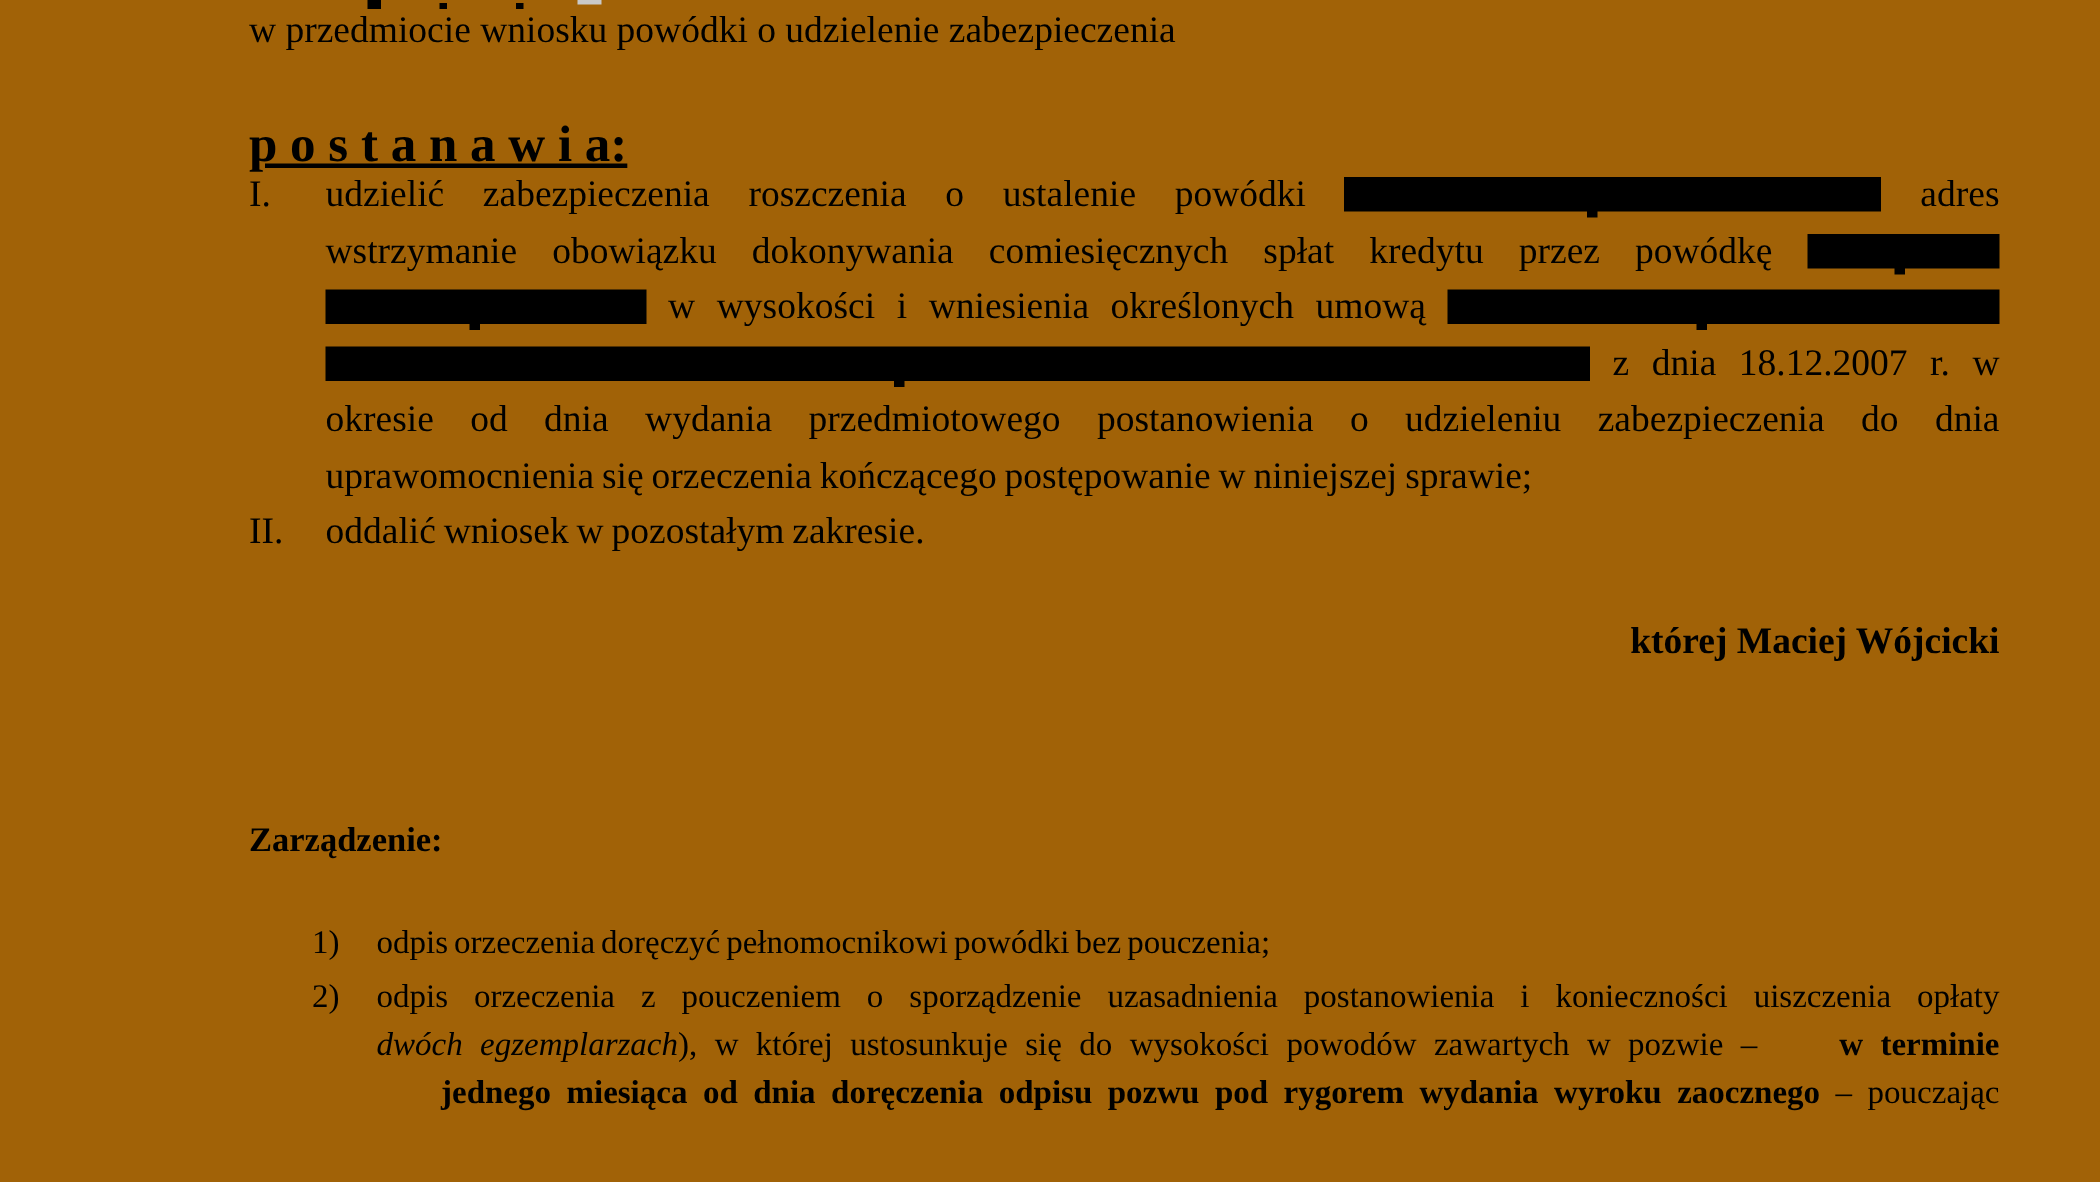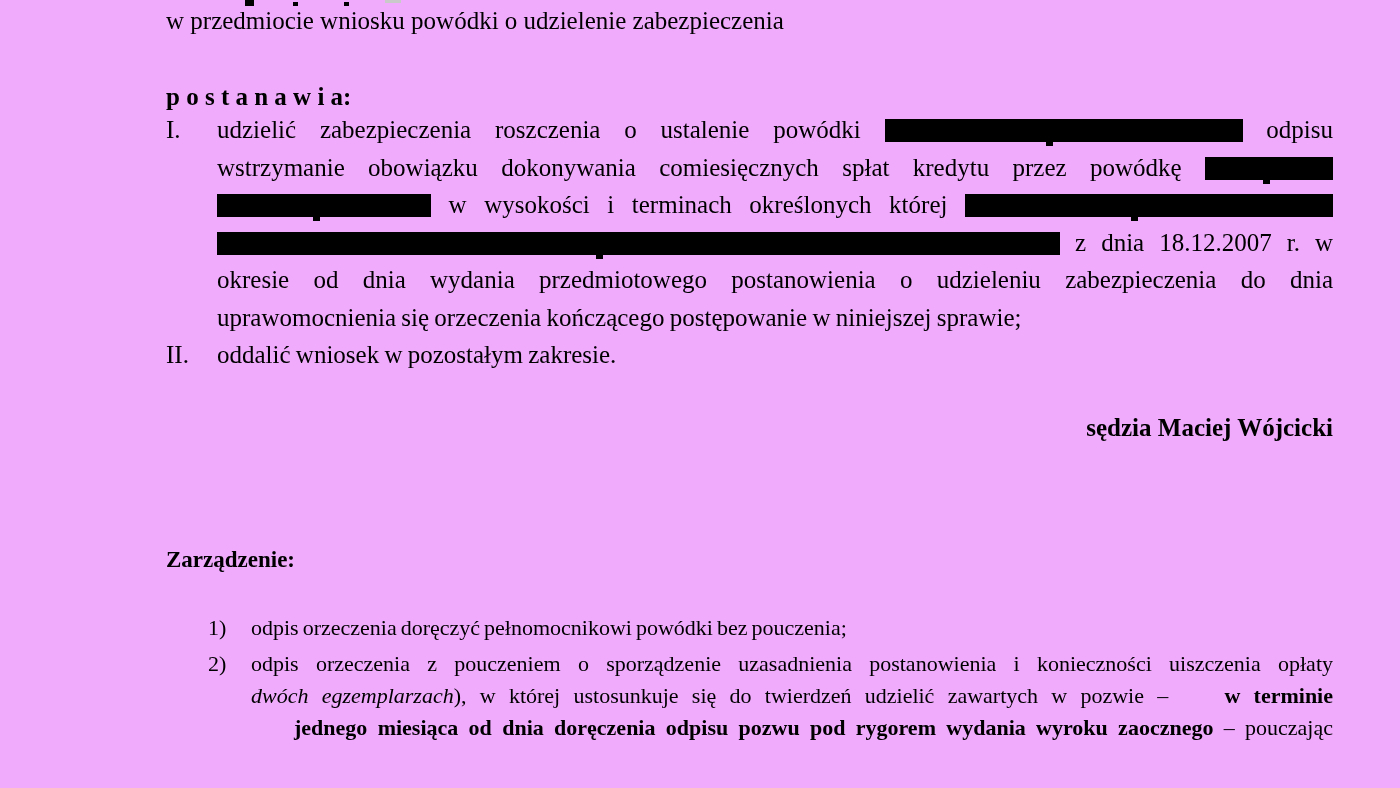--- a/index.html
+++ b/index.html
@@ -1,33 +1,33 @@
 <!DOCTYPE html>
 <html><head>
 <meta charset="utf-8">
 <style>
   html,body{margin:0;padding:0;}
   body{
     width:1400px;height:788px;overflow:hidden;
     background:#ffffff;color:#000;
     font-family:"Liberation Serif","DejaVu Serif",serif;
   }
-  .page{position:relative;width:1400px;height:788px;background:#f0abfc;}
+  .page{position:relative;width:1400px;height:788px;background:#a16207;}
 
   
   .remnant{position:absolute;background:#000;}
   .remnant.gray{background:#c9c9c9;}
 
   .intro{
     position:absolute;top:2px;left:166px;width:1167px;
     font-size:25px;line-height:37.5px;white-space:nowrap;
   }
   .ruling-heading{
     position:absolute;top:78px;left:166px;
-    font-size:25px;line-height:37.5px;font-weight:bold;white-space:nowrap;
+    font-size:34px;line-height:37.5px;font-weight:bold;white-space:nowrap;text-decoration:underline;
   }
   .ruling-list{
     position:absolute;top:111px;left:166px;width:1167px;
     font-size:25px;line-height:37.5px;word-spacing:-1px;
   }
   .ruling-list .list-item{position:relative;padding-left:51px;}
   .ruling-list .marker{position:absolute;left:0;top:0;}
 
   .signature{
     position:absolute;top:409px;left:166px;width:1167px;
@@ -72,43 +72,43 @@
     <span class="remnant gray" style="left:385px;top:0;width:16px;height:3px;"></span>
   </div>
 
   <div class="intro">w przedmiocie wniosku powódki o udzielenie zabezpieczenia</div>
 
   <div class="ruling-heading">p o s t a n a w i a:</div>
 
   <div class="ruling-list">
       <div class="list-item">
         <span class="marker">I.</span>
-        <div class="tl just"><span>udzielić zabezpieczenia roszczenia o ustalenie powódki </span><span class="redact" style="width: 358px;"></span><span> odpisu</span></div>
+        <div class="tl just"><span>udzielić zabezpieczenia roszczenia o ustalenie powódki </span><span class="redact" style="width: 358px;"></span><span> adres</span></div>
         <div class="tl just"><span>wstrzymanie obowiązku dokonywania comiesięcznych spłat kredytu przez powódkę </span><span class="redact" style="width: 128px;"></span></div>
-        <div class="tl just"><span class="redact" style="width: 214px;"></span><span> w wysokości i terminach określonych której </span><span class="redact" style="width: 368px;"></span></div>
+        <div class="tl just"><span class="redact" style="width: 214px;"></span><span> w wysokości i wniesienia określonych umową </span><span class="redact" style="width: 368px;"></span></div>
         <div class="tl just"><span class="redact" style="width: 843px;"></span><span> z dnia 18.12.2007 r. w</span></div>
         <div class="tl just"><span>okresie od dnia wydania przedmiotowego postanowienia o udzieleniu zabezpieczenia do dnia</span></div>
         <div class="tl"><span>uprawomocnienia się orzeczenia kończącego postępowanie w niniejszej sprawie;</span></div>
       </div>
       <div class="list-item">
         <span class="marker">II.</span>
         <div class="tl"><span>oddalić wniosek w pozostałym zakresie.</span></div>
       </div>
     </div>
 
-  <div class="signature">sędzia Maciej Wójcicki</div>
+  <div class="signature">której Maciej Wójcicki</div>
 
   <div class="directive-heading">Zarządzenie:</div>
 
   <div class="directive-list">
       <div class="list-item">
         <span class="marker">1)</span>
         <div class="tl"><span>odpis orzeczenia doręczyć pełnomocnikowi powódki bez pouczenia;</span></div>
       </div>
       <div class="list-item">
         <span class="marker">2)</span>
         <div class="tl just"><span>odpis orzeczenia z pouczeniem o sporządzenie uzasadnienia postanowienia i konieczności uiszczenia opłaty</span></div>
-        <div class="tl just"><span class="i">dwóch egzemplarzach</span><span>), w której ustosunkuje się do twierdzeń udzielić zawartych w pozwie – </span><span class="b">w terminie</span></div>
+        <div class="tl just"><span class="i">dwóch egzemplarzach</span><span>), w której ustosunkuje się do wysokości powodów zawartych w pozwie – </span><span class="b">w terminie</span></div>
         <div class="tl just"><span class="b">jednego miesiąca od dnia doręczenia odpisu pozwu pod rygorem wydania wyroku zaocznego</span><span> – pouczając</span></div>
       </div>
     </div>
 
 </div>
 
 </body></html>

